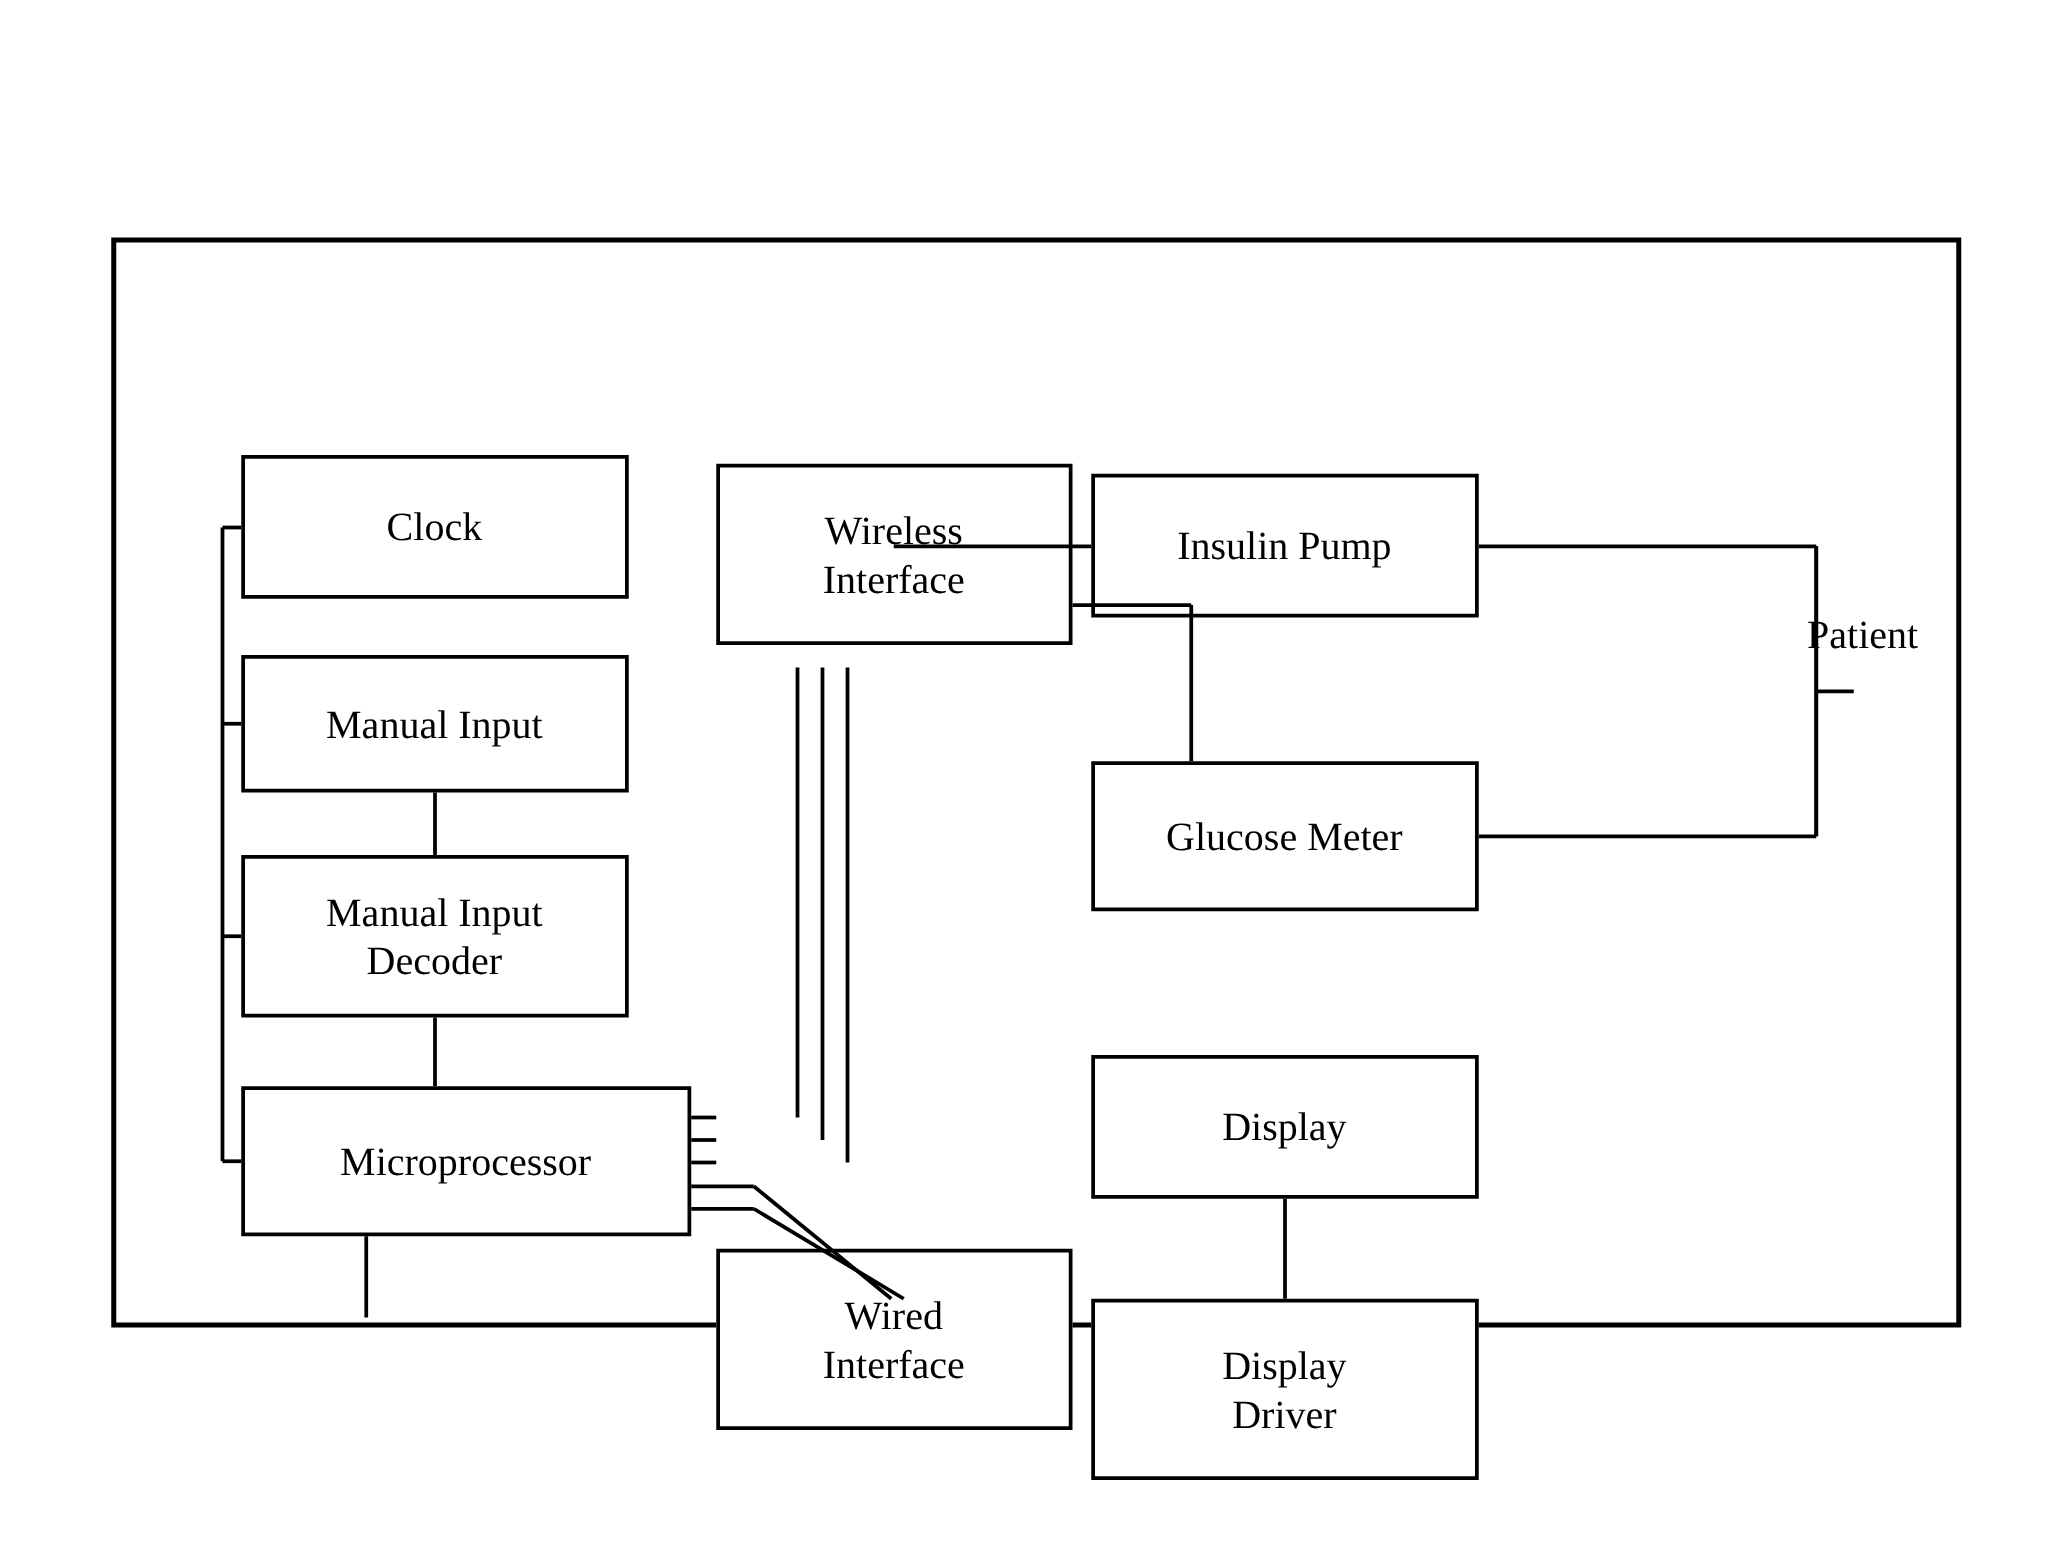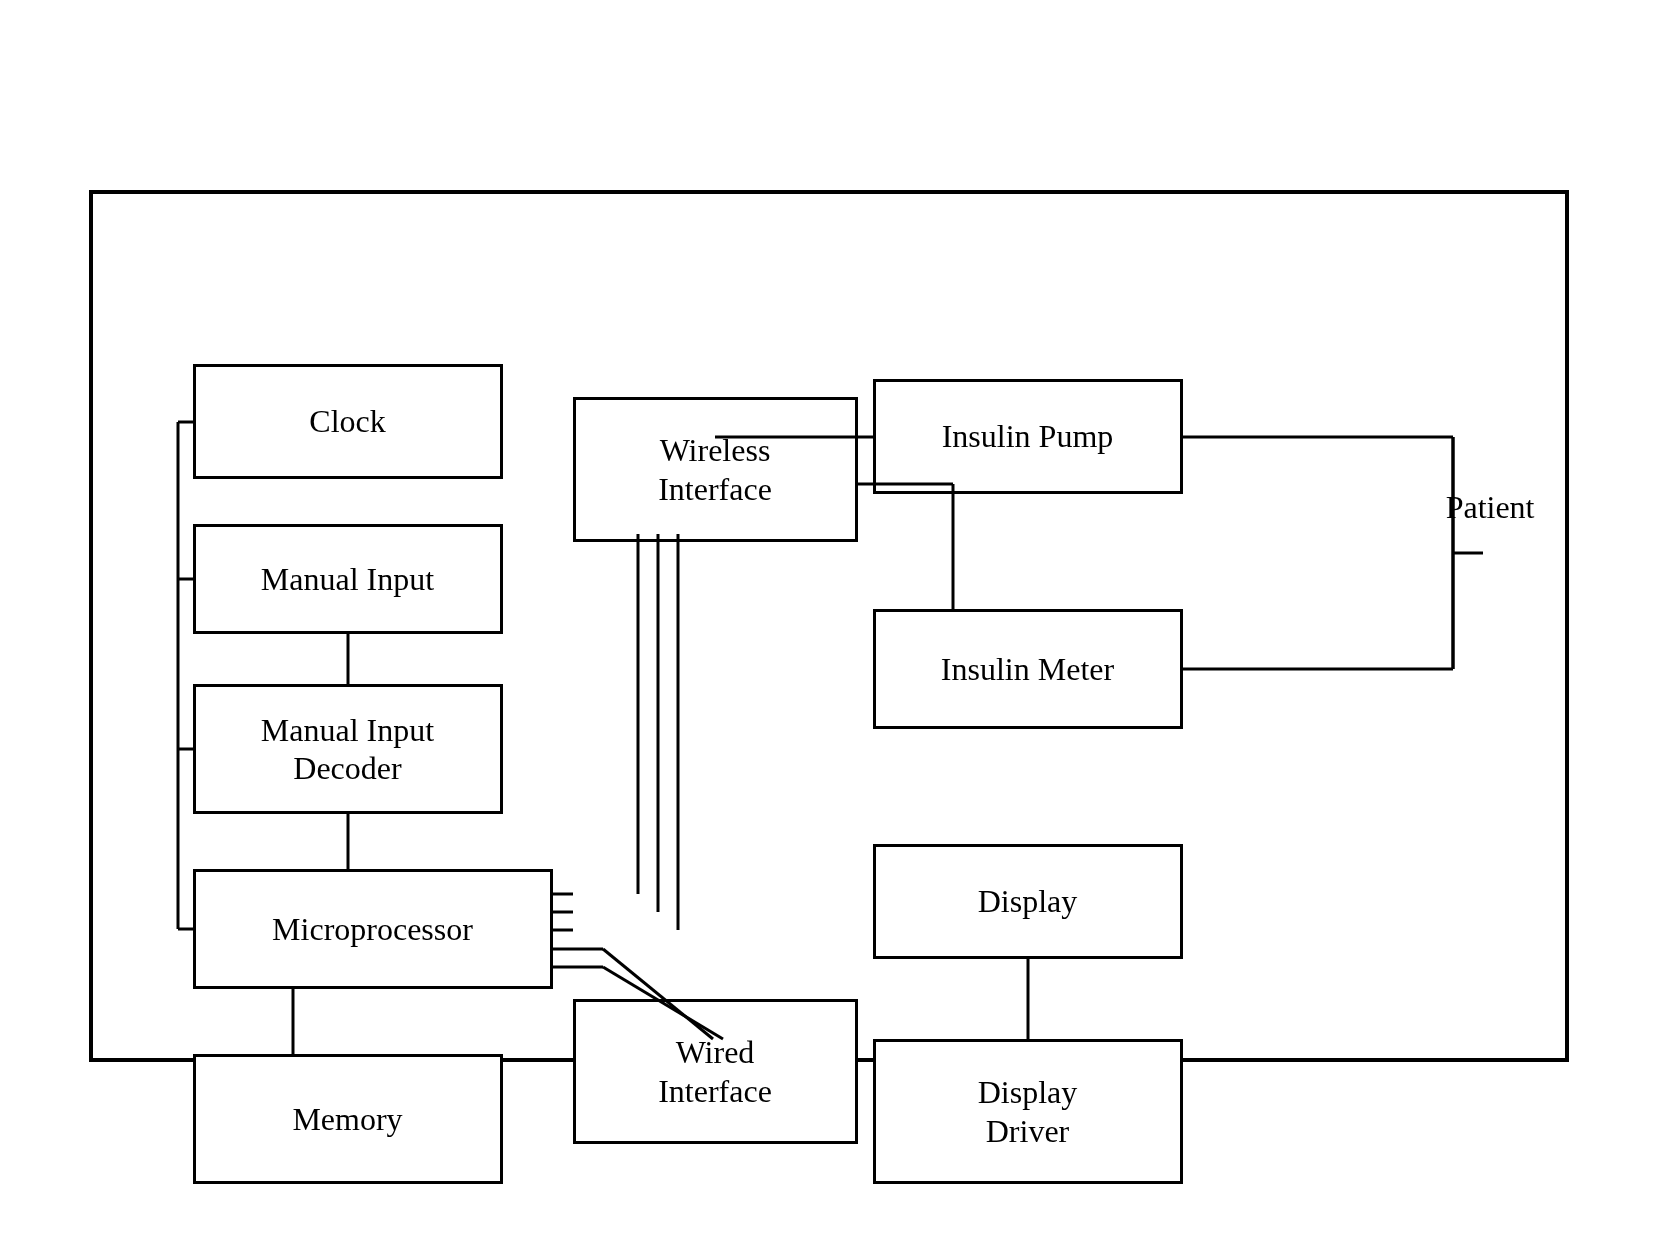--- a/index.html
+++ b/index.html
@@ -59,38 +59,35 @@
   </div>
 
   <div class="block" style="left:100px; top:490px; width:310px; height:130px;">
     <span>Manual Input<br>Decoder</span>
   </div>
 
   <div class="block" style="left:100px; top:675px; width:360px; height:120px;">
     <span>Microprocessor</span>
   </div>
 
-  <div class="block" style="left:100px; top:860px; width:310px; height:130px;">
-    <span>Memory</span>
-  </div>
 
-  <div class="block" style="left:480px; top:203px; width:285px; height:145px;">
+  <div class="block" style="left:480px; top:177px; width:285px; height:145px;">
     <span>Wireless<br>Interface</span>
   </div>
 
   <div class="block" style="left:480px; top:805px; width:285px; height:145px;">
     <span>Wired<br>Interface</span>
   </div>
 
   <div class="block" style="left:780px; top:185px; width:310px; height:115px;text-align:center;">
     <span>Insulin Pump</span>
   </div>
 
   <div class="block" style="left:780px; top:415px; width:310px; height:120px;">
-    <span>Insulin Meter</span>
+    <span>Glucose Meter</span>
   </div>
 
   <div class="block" style="left:780px; top:650px; width:310px; height:115px;">
     <span>Display</span>
   </div>
 
   <div class="block" style="left:780px; top:845px; width:310px; height:145px;">
     <span>Display<br>Driver</span>
   </div>
 

